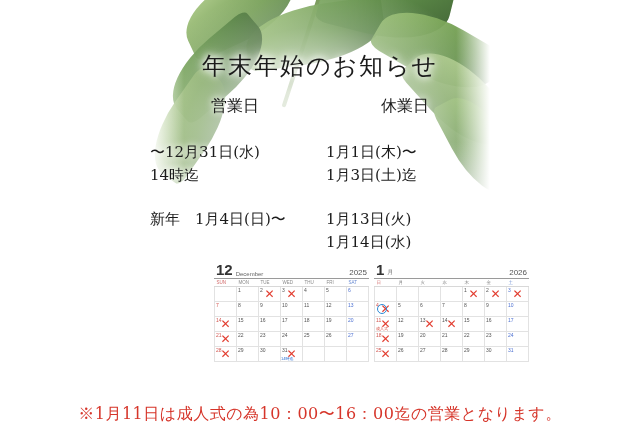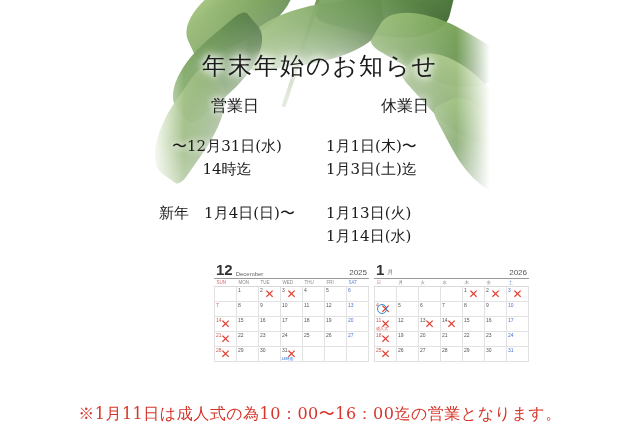--- a/index.html
+++ b/index.html
@@ -74,24 +74,24 @@
     left: 150px; top: 96px; width: 340px;
     display: flex;
     color: #1b1b1b;
     font-size: 15px;
     font-family: "DejaVu Serif", serif;
   }
   .col { width: 50%; }
   .col-head {
     text-align: center;
     font-size: 16px;
-    margin-bottom: 18px;
+    margin-bottom: 24px;
     text-shadow: 0 0 6px #fff, 0 0 10px #fff;
   }
-  .col-left .row { text-align: center; padding-right: 16px; line-height: 1.5; text-shadow: 0 0 6px #fff,0 0 10px #fff; }
+  .col-left .row { text-align: left; padding-right: 16px; line-height: 1.5; text-shadow: 0 0 6px #fff,0 0 10px #fff; }
   .col-right .row { text-align: left; padding-left: 6px; line-height: 1.5; text-shadow: 0 0 6px #fff,0 0 10px #fff; }
   .spacer { height: 22px; }
 
   
   .cal-area {
     position: absolute;
     left: 0; top: 262px; width: 640px; height: 140px;
   }
   .cal {
     position: absolute;

